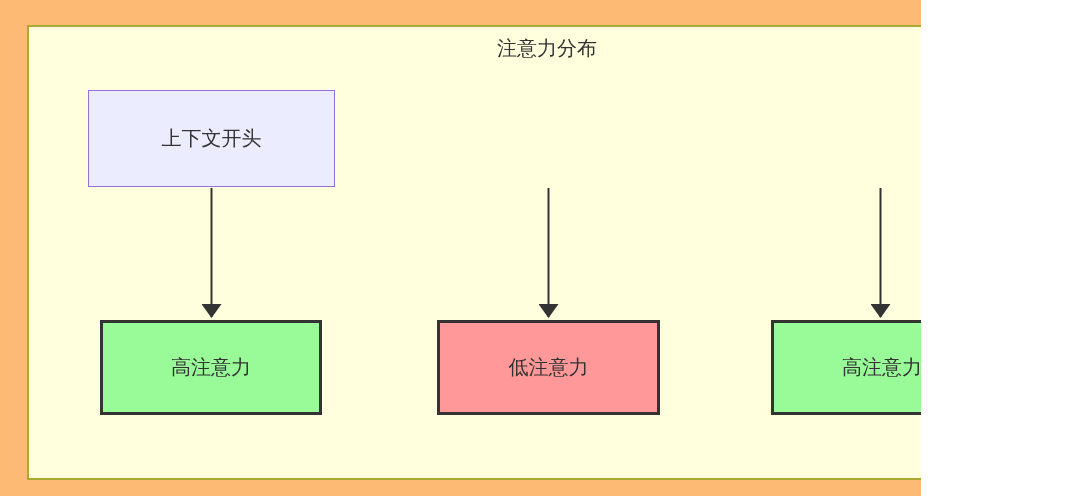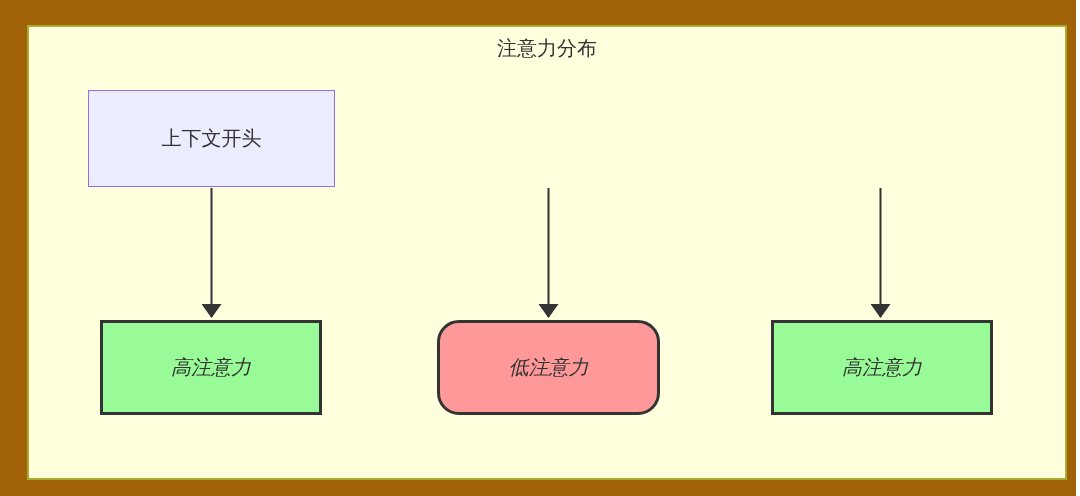--- a/index.html
+++ b/index.html
@@ -9,22 +9,22 @@
     --context-border:#9370DB;
     --high-fill:#98FB98;
     --low-fill:#FF9999;
     --result-border:#333333;
     --arrow:#333333;
     --text:#333333;
   }
   html,body{margin:0;padding:0;background:#ffffff;}
   .canvas{
     position:relative;
-    width:1076px;height:496px;
-    background:#a16207;
+    width:921px;height:496px;
+    background:#fdba74;
     font-family:"Liberation Sans","DejaVu Sans",sans-serif;
     overflow:hidden;
   }
   .subgraph{
     position:absolute;
     left:27px;top:25px;
     width:1040px;height:455px;
     box-sizing:border-box;
     background:var(--container-fill);
     border:2px solid var(--container-border);
@@ -46,24 +46,24 @@
     color:var(--text);
     text-align:right;
   }
   .node.context{
     background:var(--context-fill);
     border:1.5px solid var(--context-border);
     top:90px;height:97px;width:247px;
   }
   .node.result{
     border:3px solid var(--result-border);
-    top:320px;height:95px;width:222px;font-style:italic;
+    top:320px;height:95px;width:222px;
   }
   .node.high{background:var(--high-fill);}
-  .node.low{background:var(--low-fill);border-radius:22px;}
+  .node.low{background:var(--low-fill);}
   #ctx-start{left:88px;}
   #ctx-middle{left:425px;}
   #ctx-end{left:757px;}
   #res-high1{left:100px;}
   #res-low{left:437px;width:223px;}
   #res-high2{left:771px;}
   .arrows{
     position:absolute;
     left:0;top:0;width:1080px;height:496px;
     pointer-events:none;

